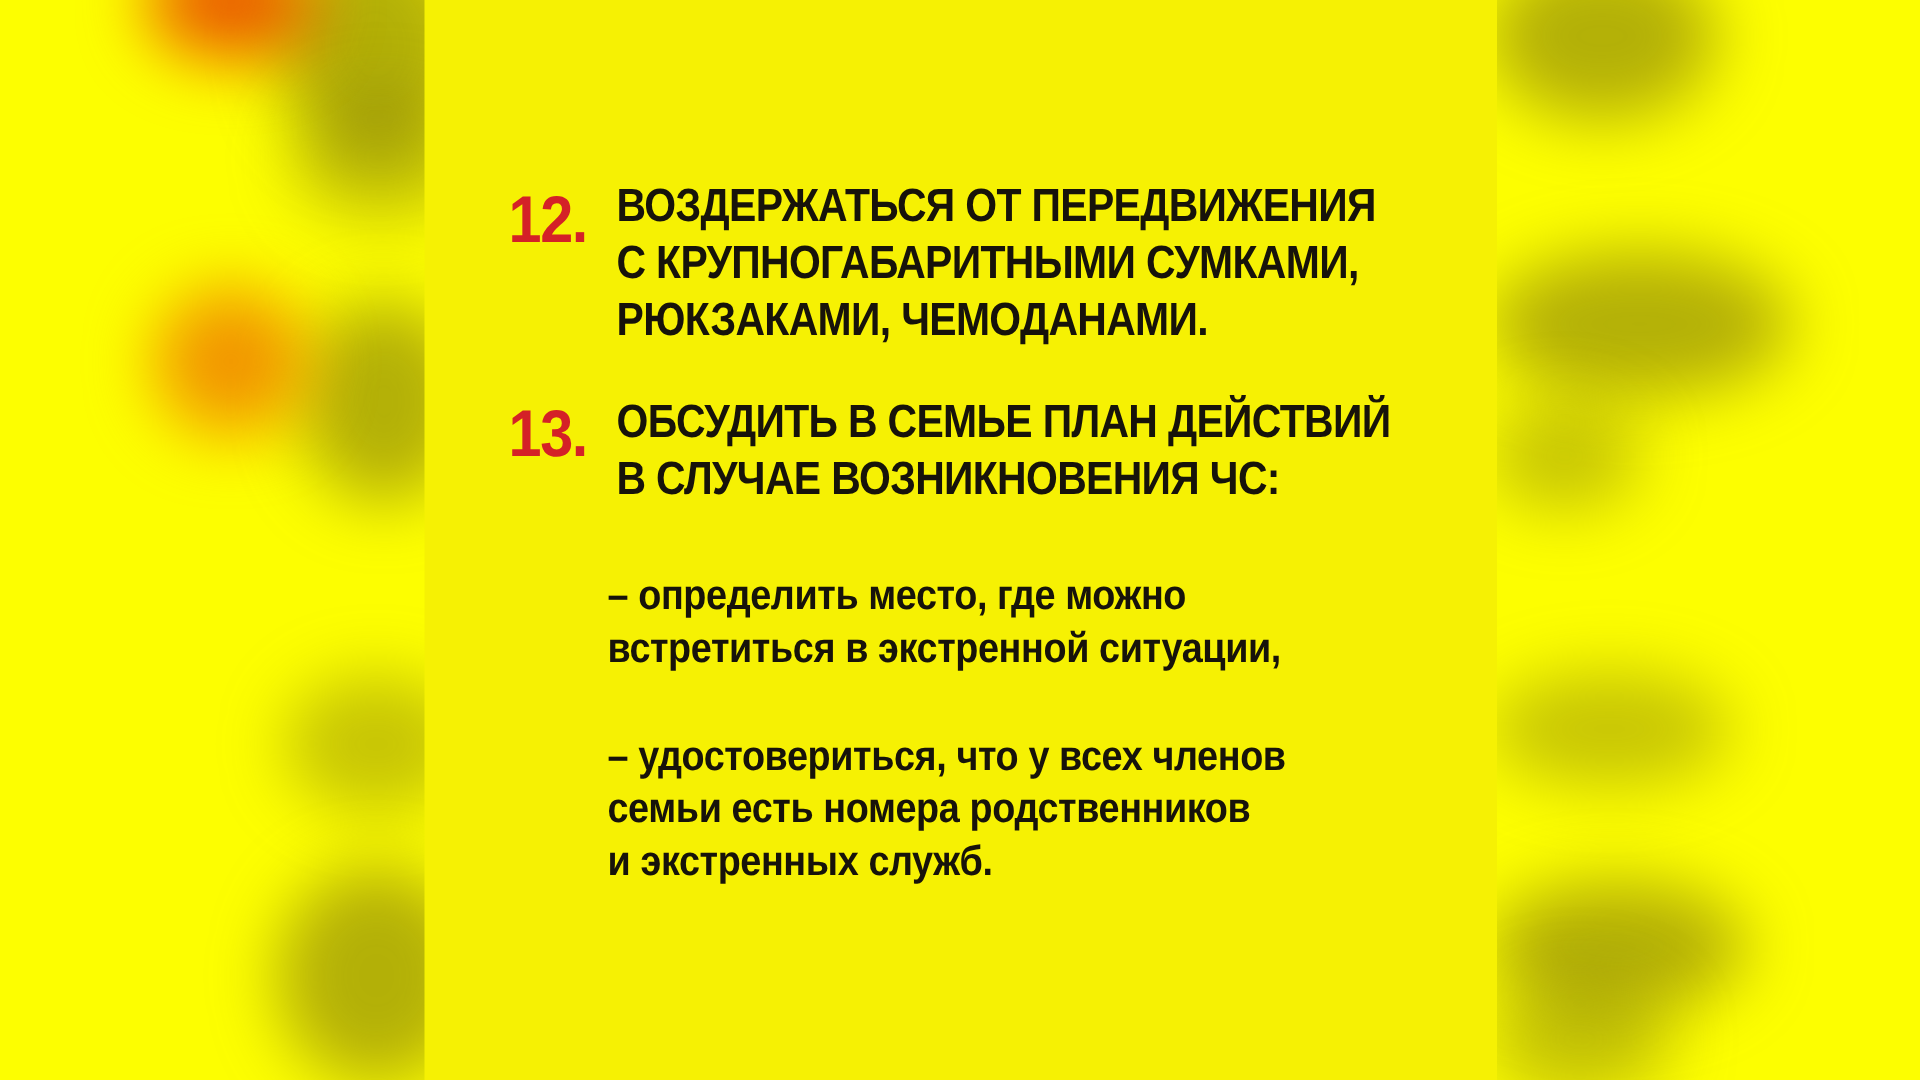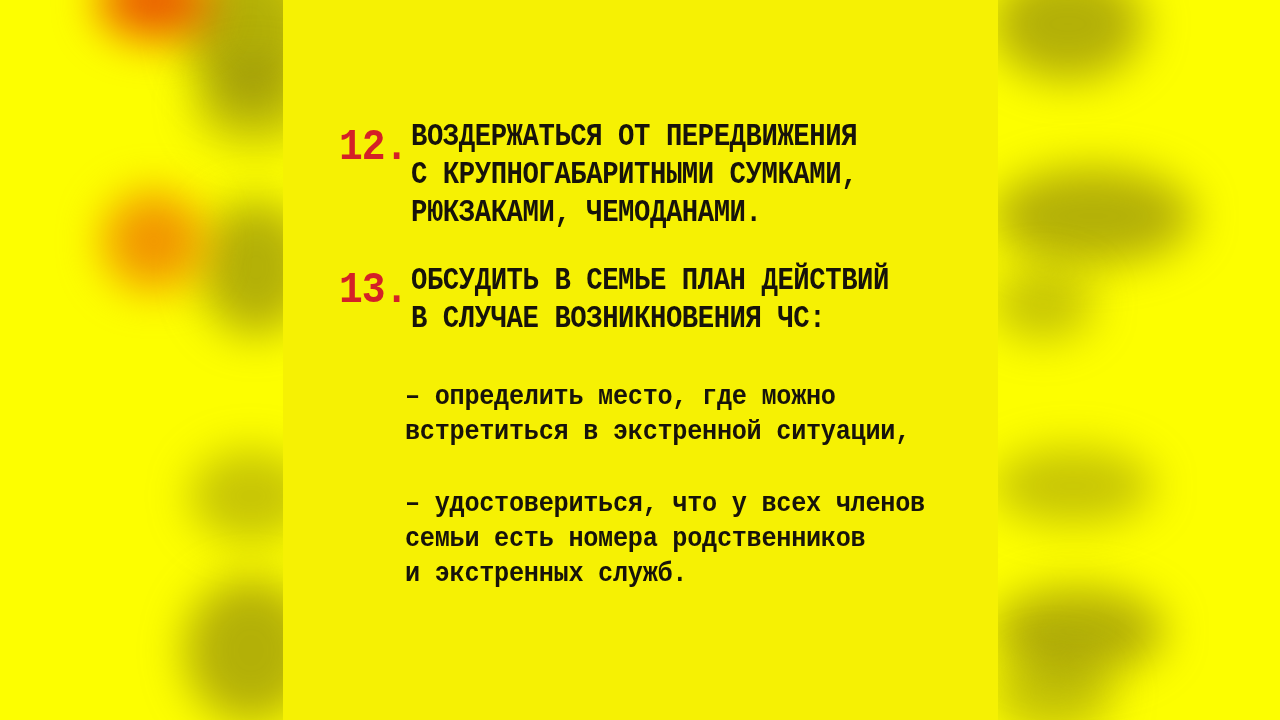--- a/index.html
+++ b/index.html
@@ -50,21 +50,20 @@
 
   
   .panel {
     position: absolute;
     left: 283px;
     top: 0;
     width: 715px;
     height: 720px;
     background: #f6f103;
     z-index: 1;
-    font-family: Liberation Mono, monospace;
   }
   .num {
     position: absolute;
     color: #d42127;
     font-weight: 700;
     font-size: 44px;
     line-height: 44px;
     letter-spacing: -1px;
     transform: scaleX(0.90);
     transform-origin: 0 0;

